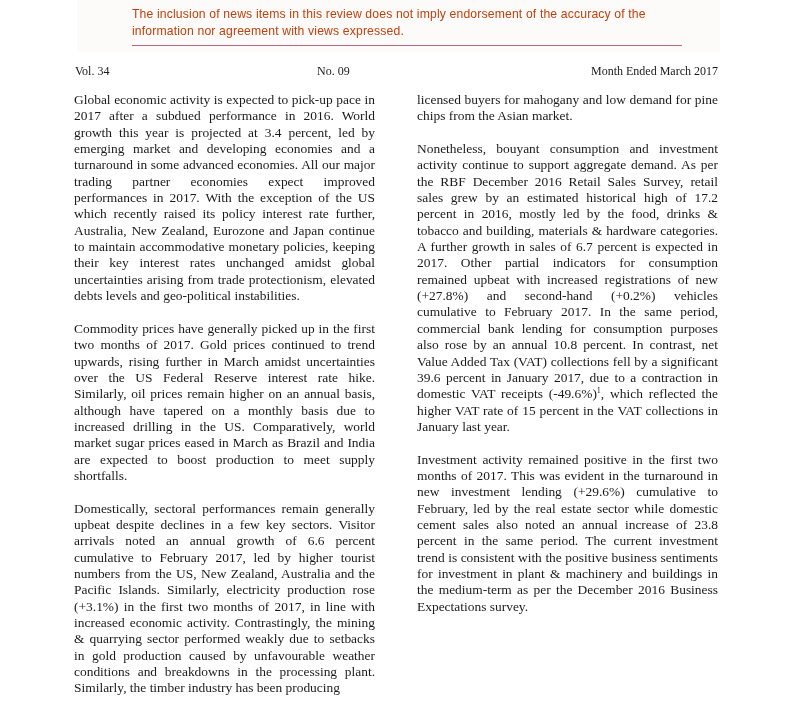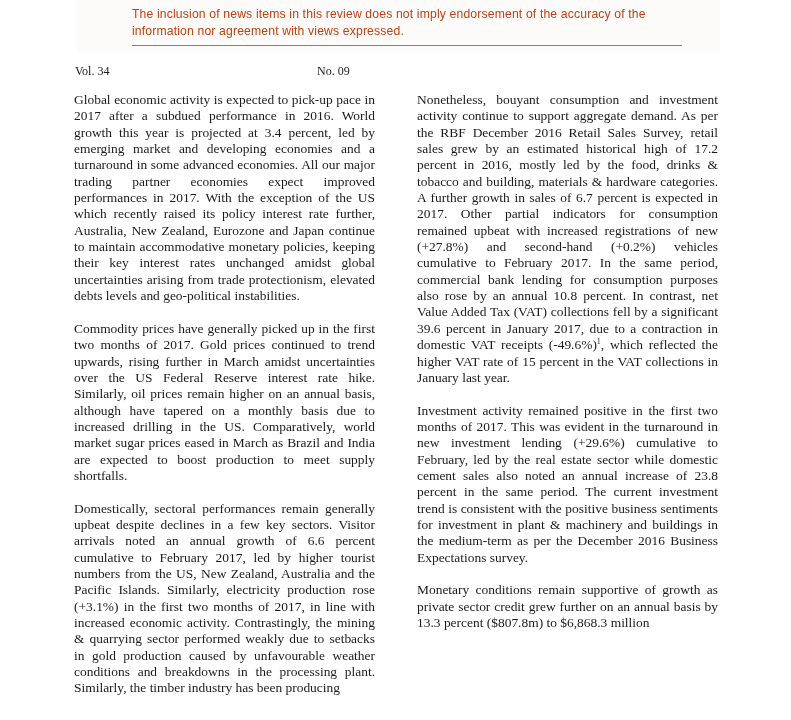--- a/index.html
+++ b/index.html
@@ -74,25 +74,26 @@
 </head>
 <body>
 
 <div class="disclaimer-box"></div>
 <div class="disclaimer-text">The inclusion of news items in this review does not imply endorsement of the accuracy of the information nor agreement with views expressed.</div>
 <div class="disclaimer-rule"></div>
 
 <div class="issue-header">
   <span class="vol">Vol. 34</span>
   <span class="no">No. 09</span>
+  <span class="period">Month Ended March 2017</span>
 </div>
 
 <div class="column left">
   <p>Global economic activity is expected to pick-up pace in 2017 after a subdued performance in 2016. World growth this year is projected at 3.4 percent, led by emerging market and developing economies and a turnaround in some advanced economies.  All our major trading partner economies expect improved performances in 2017.  With the exception of the US which recently raised its policy interest rate further, Australia, New Zealand, Eurozone and Japan continue to maintain accommodative monetary policies, keeping their key interest rates unchanged amidst global uncertainties arising from trade protectionism, elevated debts levels and geo-political instabilities.</p>
   <p>Commodity prices have generally picked up in the first two months of 2017.  Gold prices continued to trend upwards, rising further in March amidst uncertainties over the US Federal Reserve interest rate hike.  Similarly, oil prices remain higher on an annual basis, although have tapered on a monthly basis due to increased drilling in the US. Comparatively, world market sugar prices eased in March as Brazil and India are expected to boost production to meet supply shortfalls.</p>
   <p>Domestically, sectoral performances remain generally upbeat despite declines in a few key sectors.  Visitor arrivals noted an annual growth of 6.6 percent cumulative to February 2017, led by higher tourist numbers from the US, New Zealand, Australia and the Pacific Islands.  Similarly, electricity production rose (+3.1%) in the first two months of 2017, in line with increased economic activity.  Contrastingly, the mining &amp; quarrying sector performed weakly due to setbacks in gold production caused by unfavourable weather conditions and breakdowns in the processing plant. Similarly, the timber industry has been producing</p>
 </div>
 
 <div class="column right">
+  <p class="continuation">licensed buyers for mahogany and low demand for pine chips from the Asian market.</p>
   <p><span>Nonetheless, bouyant consumption and investment activity continue to support aggregate demand.  As per the RBF December 2016 Retail Sales Survey, retail sales grew by an estimated historical high of 17.2 percent in 2016, mostly led by the food, drinks &amp; tobacco and building, materials &amp; hardware categories.  A further growth in sales of 6.7 percent is expected in 2017.  Other partial indicators for consumption remained upbeat with increased registrations of new (+27.8%) and second-hand (+0.2%) vehicles cumulative to February 2017.  In the same period, commercial bank lending for consumption purposes also rose by an annual 10.8 percent.  In contrast, net Value Added Tax (VAT) collections fell by a significant 39.6 percent in January 2017, due to a contraction in domestic VAT receipts (-49.6%)</span><sup>1</sup><span>, which reflected the higher VAT rate of 15 percent in the VAT collections in January last year.</span></p>
   <p>Investment activity remained positive in the first two months of 2017.  This was evident in the turnaround in new investment lending (+29.6%) cumulative to February, led by the real estate sector while domestic cement sales also noted an annual increase of 23.8 percent in the same period.  The current investment trend is consistent with the positive business sentiments for investment in plant &amp; machinery and buildings in the medium-term as per the December 2016 Business Expectations survey.</p>
-  <p>Monetary conditions remain supportive of growth as private sector credit grew further on an annual basis by 13.3 percent ($807.8m) to $6,868.3 million</p>
 </div>
 
 </body></html>

